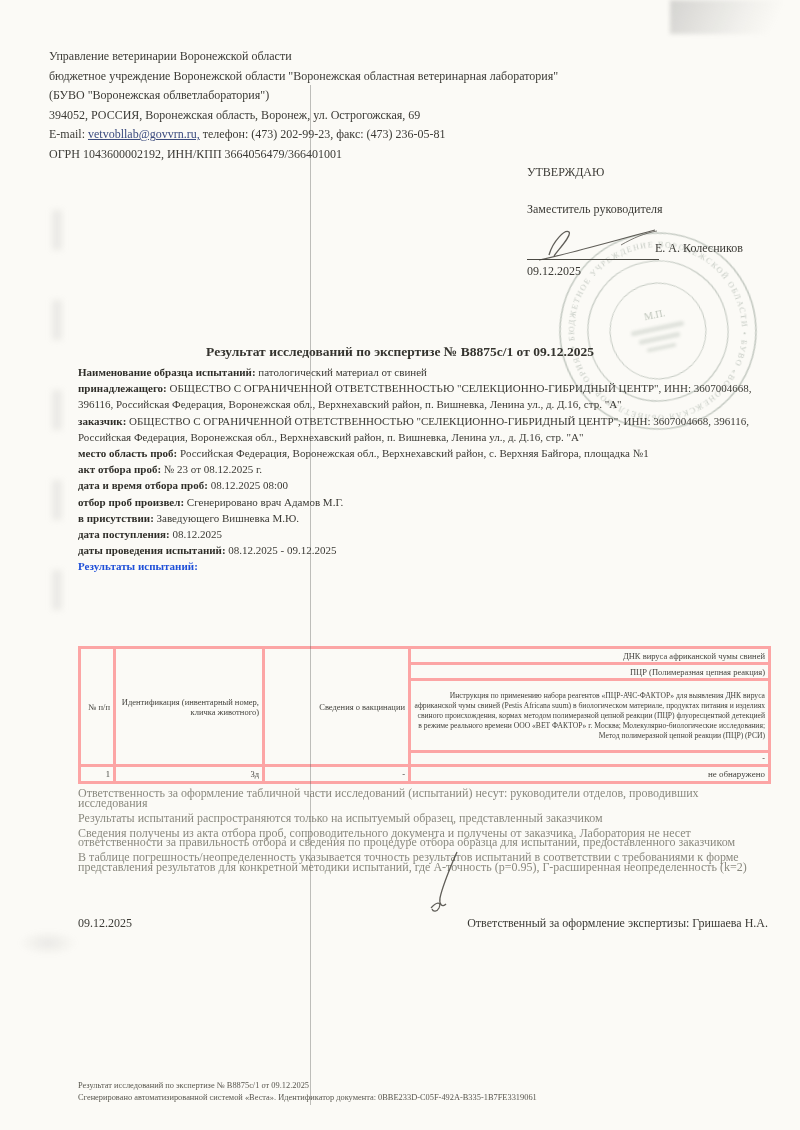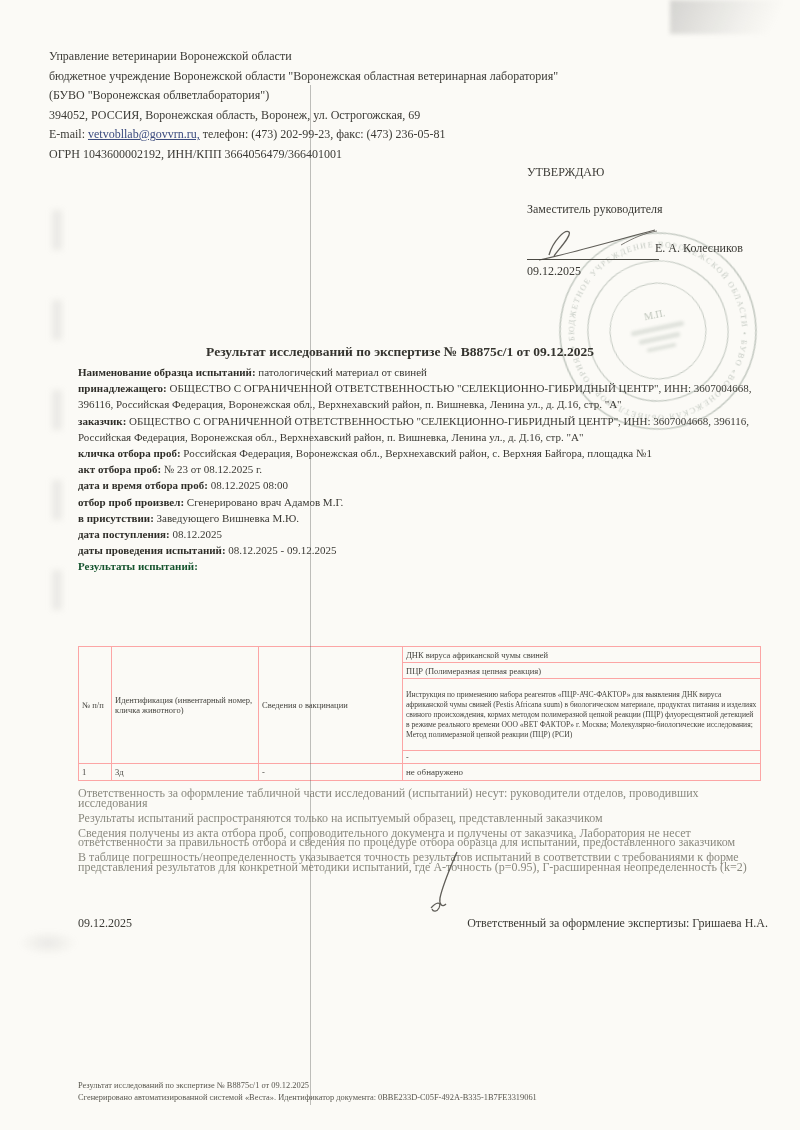--- a/index.html
+++ b/index.html
@@ -37,26 +37,26 @@
 
   .stamp{position:absolute;left:553px;top:226px;width:210px;height:210px;z-index:2;
     opacity:.5;transform:rotate(-12deg);filter:blur(.3px);pointer-events:none;}
 
   .doc-title{position:absolute;top:344px;left:0;width:800px;text-align:center;
     font-size:13.5px;font-weight:bold;color:#35342f;z-index:3;}
 
   .body-block{position:absolute;top:364px;left:78px;width:690px;
     font-size:11px;line-height:16.2px;z-index:3;}
   .body-block b{color:#2f2e29;}
-  .results-label{font-weight:bold;color:#14532d;}
+  .results-label{font-weight:bold;color:#1d4ed8;}
 
   table.results{position:absolute;top:646px;left:78px;width:657px;
     border-collapse:collapse;table-layout:fixed;z-index:3;
     color:#45443f;}
-  table.results td{border:1px solid #fca5a5;text-align:left;vertical-align:middle;
+  table.results td{border:3px solid #fca5a5;text-align:right;vertical-align:middle;
     padding:1px 3px;overflow:hidden;}
   td.c-num{width:26px;font-size:8.5px;}
   td.c-id{width:140px;font-size:8.5px;}
   td.c-vacc{width:137px;font-size:8.5px;border-left:3px double #63625c;}
   td.c-res{width:351px;}
   .hrow-a,.hrow-b{font-size:8.5px;height:16px;}
   .hrow-c{font-size:7.6px;line-height:10px;height:72px;padding:2px 7px;}
   .hrow-d{font-size:8px;height:13px;}
   .drow{font-size:9px;height:17px;}
 
@@ -128,21 +128,21 @@
       <rect x="90" y="120" width="30" height="4" rx="2" fill="#9aa69a" filter="blur(1.5px)"></rect>
     </g>
   </svg>
 
   <div class="doc-title">Результат исследований по экспертизе № B8875c/1 от 09.12.2025</div>
 
   <div class="body-block">
     <div><b>Наименование образца испытаний:</b> <span>патологический материал от свиней</span></div>
     <div><b>принадлежащего:</b> <span>ОБЩЕСТВО С ОГРАНИЧЕННОЙ ОТВЕТСТВЕННОСТЬЮ "СЕЛЕКЦИОННО-ГИБРИДНЫЙ ЦЕНТР", ИНН: 3607004668, 396116, Российская Федерация, Воронежская обл., Верхнехавский район, п. Вишневка, Ленина ул., д. Д.16, стр. "А"</span></div>
     <div><b>заказчик:</b> <span>ОБЩЕСТВО С ОГРАНИЧЕННОЙ ОТВЕТСТВЕННОСТЬЮ "СЕЛЕКЦИОННО-ГИБРИДНЫЙ ЦЕНТР", ИНН: 3607004668, 396116, Российская Федерация, Воронежская обл., Верхнехавский район, п. Вишневка, Ленина ул., д. Д.16, стр. "А"</span></div>
-    <div><b>кличка отбора проб:</b> <span>Российская Федерация, Воронежская обл., Верхнехавский район, с. Верхняя Байгора, площадка №1</span></div>
+    <div><b>место область проб:</b> <span>Российская Федерация, Воронежская обл., Верхнехавский район, с. Верхняя Байгора, площадка №1</span></div>
     <div><b>акт отбора проб:</b> <span>№ 23 от 08.12.2025 г.</span></div>
     <div><b>дата и время отбора проб:</b> <span>08.12.2025 08:00</span></div>
     <div><b>отбор проб произвел:</b> <span>Сгенерировано врач Адамов М.Г.</span></div>
     <div><b>в присутствии:</b> <span>Заведующего Вишневка М.Ю.</span></div>
     <div><b>дата поступления:</b> <span>08.12.2025</span></div>
     <div><b>даты проведения испытаний:</b> <span>08.12.2025 - 09.12.2025</span></div>
     <div class="results-label">Результаты испытаний:</div>
   </div>
 
   <table class="results">

